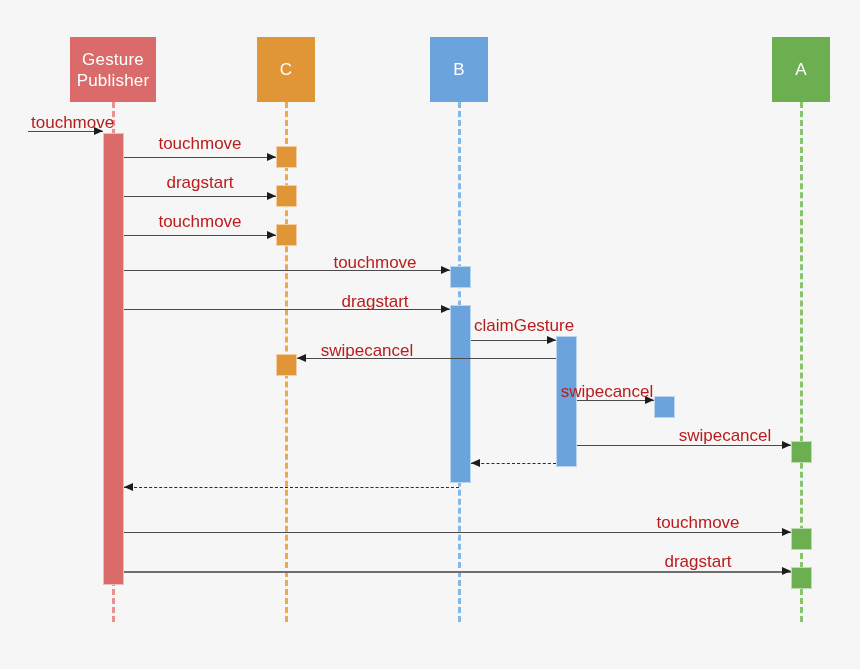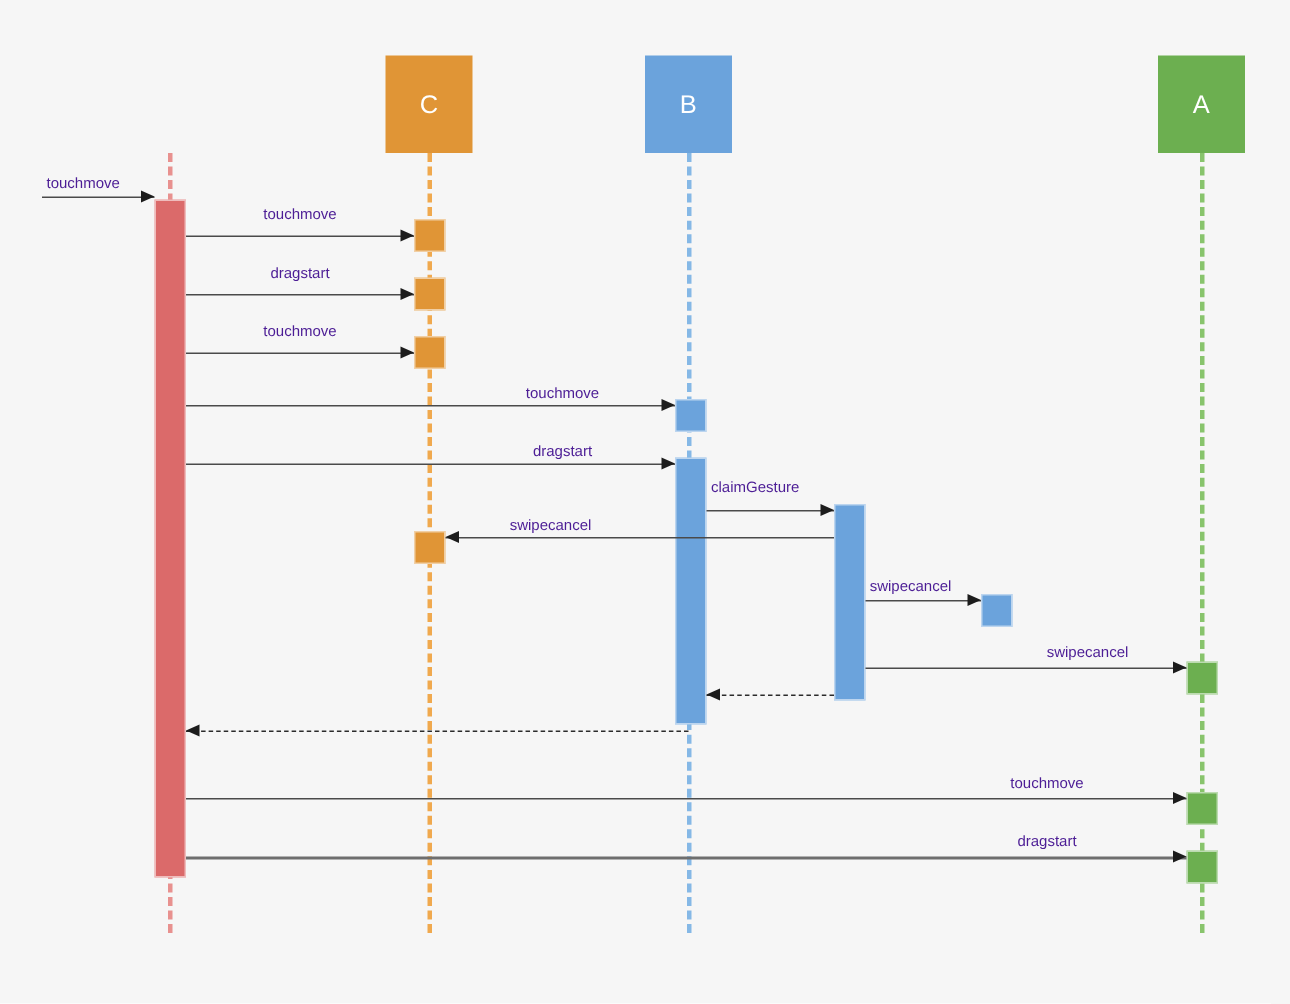--- a/index.html
+++ b/index.html
@@ -62,23 +62,23 @@
     border-bottom: 4.5px solid transparent;
   }
   .arrowhead.right {
     border-left: 9px solid #1c1c1c;
   }
   .arrowhead.left {
     border-right: 9px solid #1c1c1c;
   }
   .msg-label {
     position: absolute;
-    font-size: 10px;
+    font-size: 17px;
     line-height: 15px;
-    color: #4c1d95;
+    color: #b91c1c;
     white-space: nowrap;
   }
   .msg-label.center {
     transform: translateX(-50%);
   }
 </style>
 </head>
 <body>
 
 <div id="canvas">
@@ -92,20 +92,24 @@
     <div class="activation" style="left: 276px; top: 185px; width: 21px; height: 22px; background: rgb(224, 149, 54);"></div>
     <div class="activation" style="left: 276px; top: 224px; width: 21px; height: 22px; background: rgb(224, 149, 54);"></div>
     <div class="activation" style="left: 276px; top: 354px; width: 21px; height: 22px; background: rgb(224, 149, 54);"></div>
     <div class="activation" style="left: 450px; top: 266px; width: 21px; height: 22px; background: rgb(107, 163, 220);"></div>
     <div class="activation" style="left: 450px; top: 305px; width: 21px; height: 178px; background: rgb(107, 163, 220);"></div>
     <div class="activation" style="left: 556px; top: 336px; width: 21px; height: 131px; background: rgb(107, 163, 220);"></div>
     <div class="activation" style="left: 654px; top: 396px; width: 21px; height: 22px; background: rgb(107, 163, 220);"></div>
     <div class="activation" style="left: 791px; top: 441px; width: 21px; height: 22px; background: rgb(108, 175, 80);"></div>
     <div class="activation" style="left: 791px; top: 528px; width: 21px; height: 22px; background: rgb(108, 175, 80);"></div>
     <div class="activation" style="left: 791px; top: 567px; width: 21px; height: 22px; background: rgb(108, 175, 80);"></div>
+    <div class="participant" style="left: 70px; top: 37px; width: 86px; height: 65px; background: rgb(219, 106, 106);">
+      <span style="white-space: pre-line;">Gesture
+Publisher</span>
+    </div>
     <div class="participant" style="left: 257px; top: 37px; width: 58px; height: 65px; background: rgb(224, 149, 54);">
       <span>C</span>
     </div>
     <div class="participant" style="left: 430px; top: 37px; width: 58px; height: 65px; background: rgb(107, 163, 220);">
       <span>B</span>
     </div>
     <div class="participant" style="left: 772px; top: 37px; width: 58px; height: 65px; background: rgb(108, 175, 80);">
       <span>A</span>
     </div>
     <div class="msg-line" style="left: 28px; top: 131px; width: 75px;"></div>

